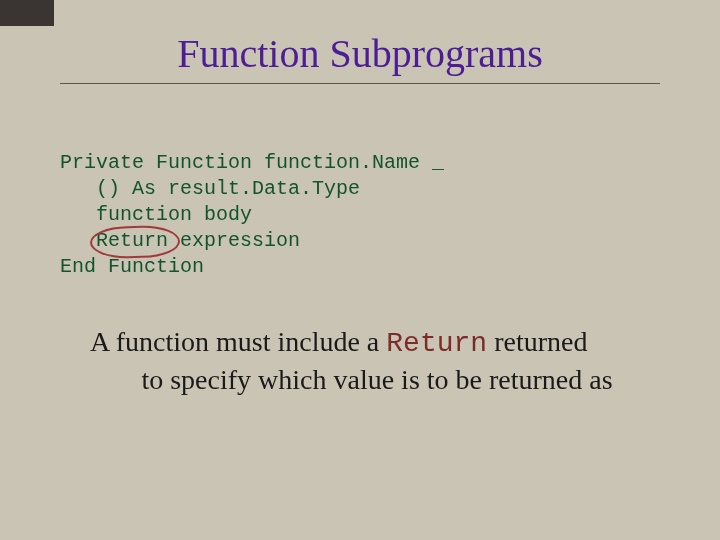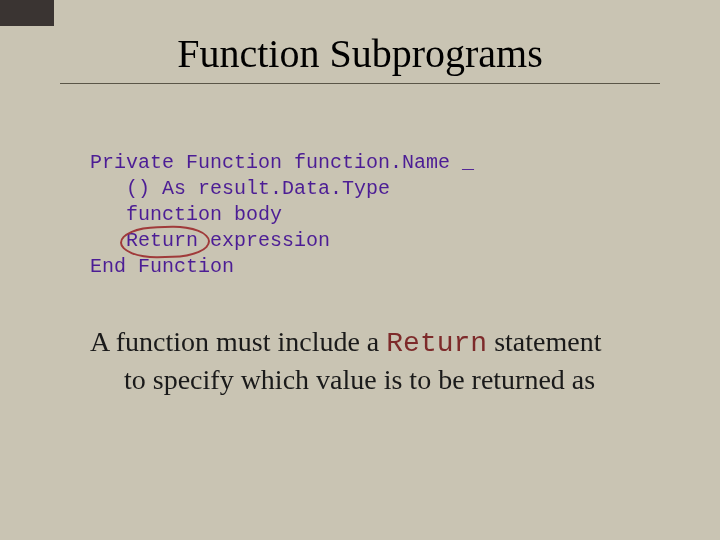--- a/index.html
+++ b/index.html
@@ -25,36 +25,35 @@
     position: absolute;
     top: 0;
     left: 0;
     width: 54px;
     height: 26px;
     background: #3a3432;
   }
   .title {
     font-size: 40px;
     text-align: center;
-    color: #000000;
+    color: #4c1d95;
     margin: 10px 0 6px 0;
     font-weight: 400;
   }
   .rule {
     border: none;
     border-top: 1px solid #5a5648;
     margin: 0 0 40px 0;
   }
   .code {
     font-family: "Courier New", Courier, monospace;
     font-size: 20px;
     line-height: 1.3;
-    color: #4c1d95;
+    color: #14532d;
     white-space: pre;
-    margin-left: 30px;
     position: relative;
   }
   .return-wrap {
     position: relative;
     display: inline-block;
   }
   .return-circle {
     position: absolute;
     left: -6px;
     top: -2px;
@@ -71,35 +70,36 @@
     line-height: 1.3;
     margin: 44px 30px 0 30px;
   }
   .body-text .mono {
     font-family: "Courier New", Courier, monospace;
     color: #7d2a2a;
   }
   .indent {
     display: block;
     padding-left: 34px;
+    text-align: center;
   }
 </style>
 </head>
 <body>
 
 <div class="slide">
   <div class="corner-mark"></div>
 
   <h1 class="title">Function Subprograms</h1>
   <hr class="rule">
 
   <div class="code">
 <span>Private Function function.Name _</span>
 <span>   () As result.Data.Type</span>
 <span>   function body</span>
 <span>   </span><span class="return-wrap"><span class="return-circle"></span><span>Return</span></span><span> expression</span>
 <span>End Function</span></div>
 
   <div class="body-text">
-    <span>A function must include a </span><span class="mono">Return</span><span> statement</span>
+    <span>A function must include a </span><span class="mono">Return</span><span> returned</span>
     <span class="indent">to specify which value is to be returned as</span>
   </div>
 </div>
 
 </body></html>

